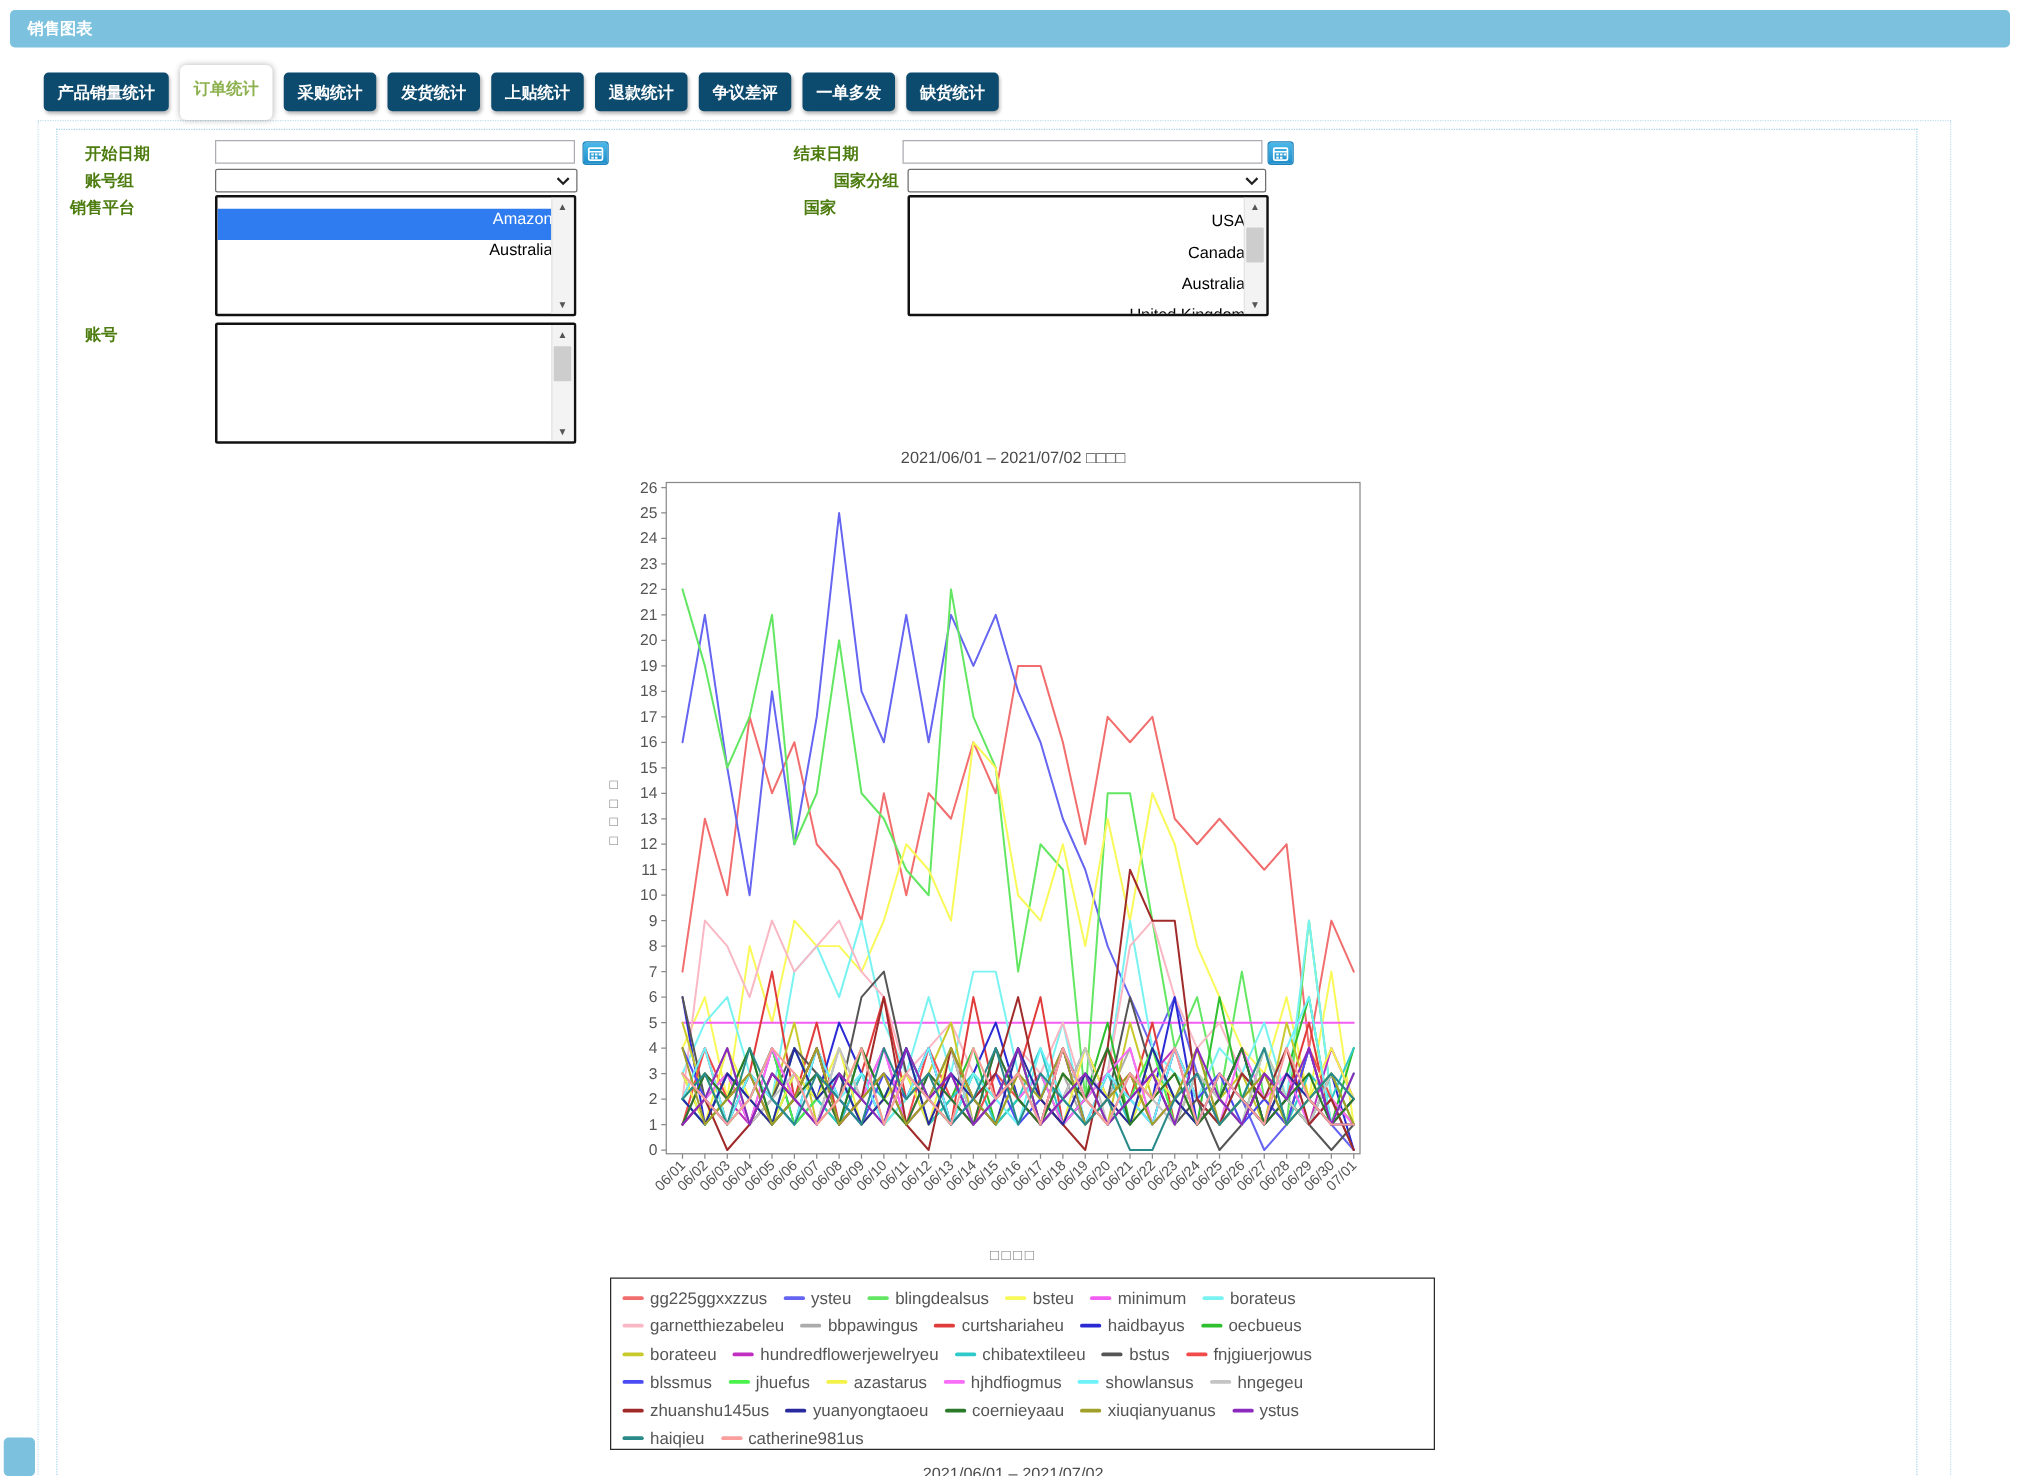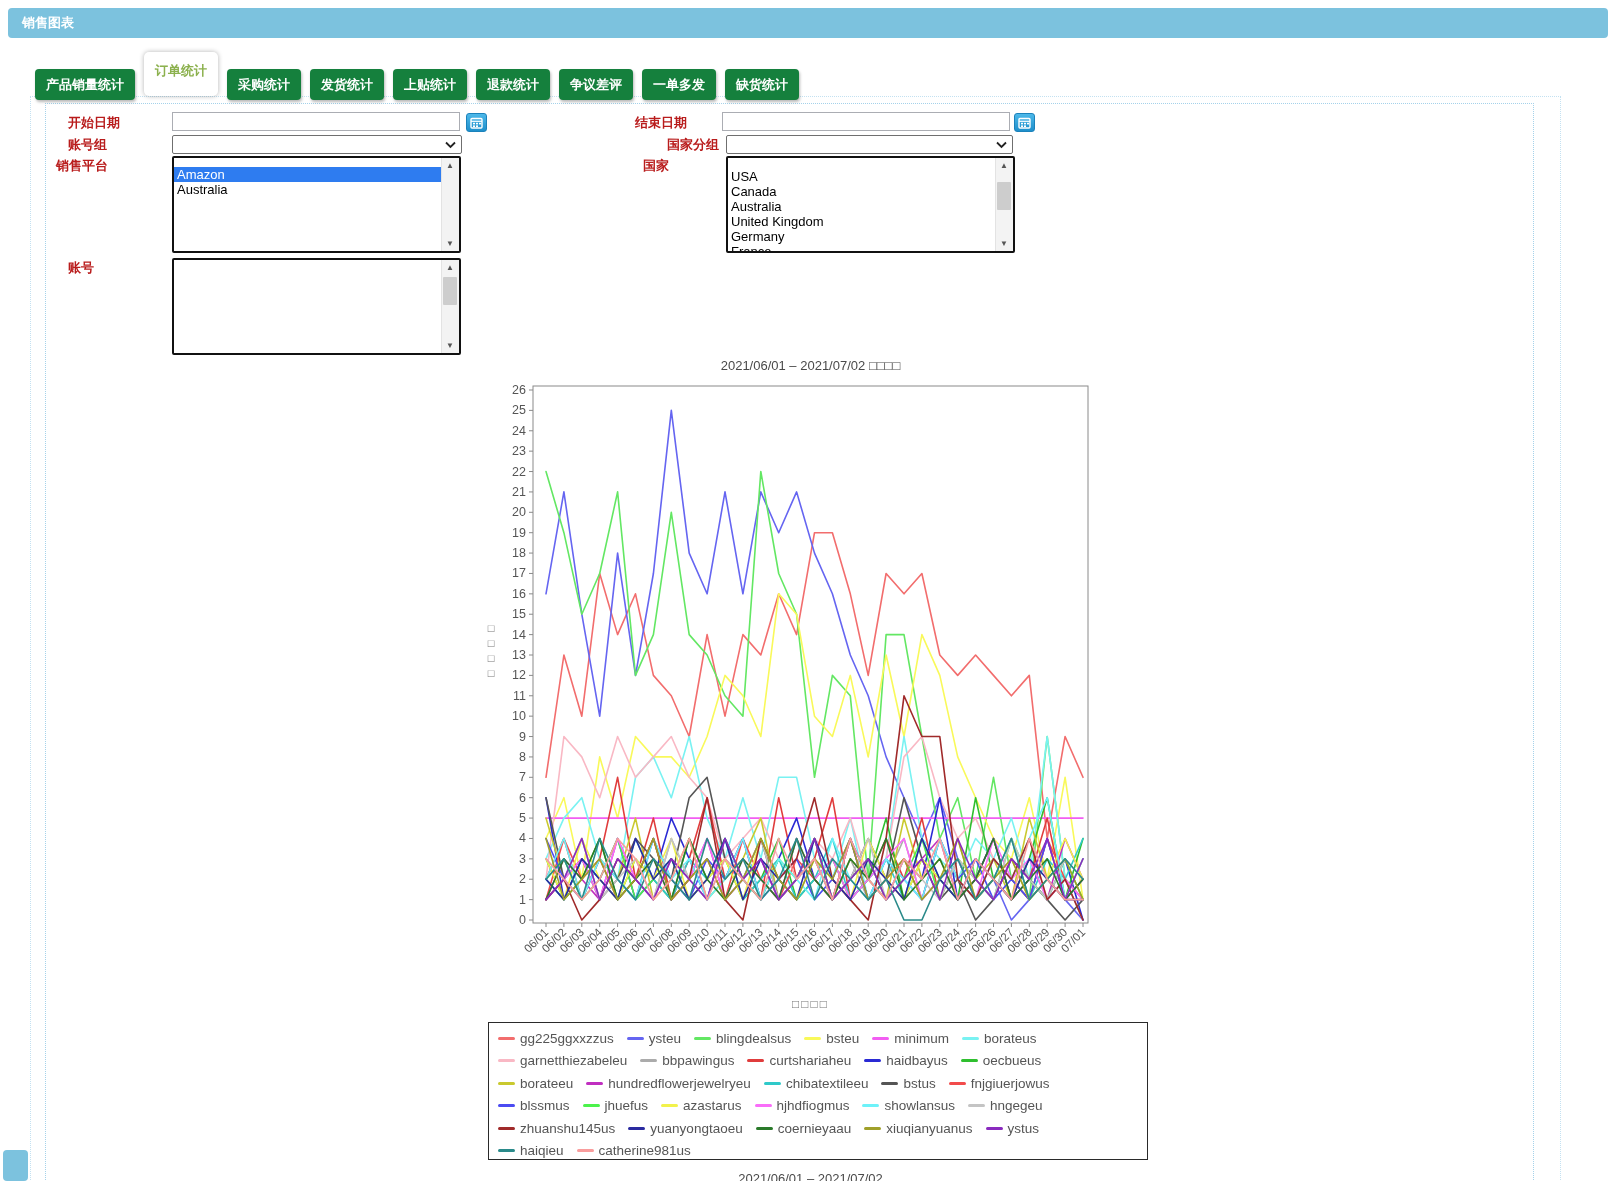--- a/index.html
+++ b/index.html
@@ -6,45 +6,45 @@
   body{
     width:1618px;height:1181px;overflow:hidden;position:relative;
     background:#fff;font-family:"Liberation Sans",sans-serif;
   }
   
   .titlebar{position:absolute;left:8px;top:8px;width:1600px;height:30px;background:#7cc2de;
     border-radius:4px;color:#fff;font-weight:bold;font-size:13px;line-height:30px;
     padding-left:14px;box-sizing:border-box;}
   
   .tabbar{position:absolute;left:35px;top:52px;height:46px;white-space:nowrap;z-index:2;}
-  .tab{display:inline-block;vertical-align:top;margin-top:17px;margin-right:9px;padding:0 11px;
-    height:31px;line-height:31px;background:#15803d;color:#fff;font-size:13px;font-weight:bold;
+  .tab{display:inline-block;vertical-align:top;margin-top:6px;margin-right:9px;padding:0 11px;
+    height:31px;line-height:31px;background:#0c4a6e;color:#fff;font-size:13px;font-weight:bold;
     border-radius:4px;box-shadow:1px 2px 3px rgba(0,0,0,0.28);cursor:pointer;}
   .tab.active{margin-top:0;height:44px;line-height:38px;background:#fff;color:#8cb14e;
     border-radius:5px;box-shadow:0 0 5px rgba(0,0,0,0.3);position:relative;z-index:3;}
   
   .outerbox{position:absolute;left:30px;top:96px;width:1529px;height:1085px;
     border:1px dotted #c3e1f1;border-bottom:none;}
   .panel{position:absolute;left:45px;top:103px;width:1487px;height:1078px;
     border:1px dotted #a5d2ea;border-bottom:none;background:#fff;}
   
-  .flabel{position:absolute;color:#b91c1c;font-weight:bold;font-size:13px;height:18px;line-height:18px;z-index:4;}
+  .flabel{position:absolute;color:#4d7c0f;font-weight:bold;font-size:13px;height:18px;line-height:18px;z-index:4;}
   .tinput{position:absolute;border:1px solid #abadb3;background:#fff;height:19px;width:288px;
     box-sizing:border-box;font-size:12px;padding:0 3px;z-index:4;font-family:"Liberation Sans",sans-serif;}
   .calbtn{position:absolute;width:21px;height:19px;background:linear-gradient(#4cb8e9,#1e8fcb);
     border:1px solid #1b82bb;border-radius:3px;box-sizing:border-box;display:flex;align-items:center;
     justify-content:center;cursor:pointer;z-index:4;}
   .dselect{position:absolute;height:19px;border:1px solid #6f6f6f;border-radius:2px;background:#fff;
     box-sizing:border-box;cursor:pointer;z-index:4;}
   .dselect .chev{position:absolute;right:5px;top:5px;}
   .sel-value{font-size:12px;line-height:17px;padding-left:4px;display:block;}
   .listbox{position:absolute;border:2px solid #111;border-radius:2px;background:#fff;
     box-sizing:border-box;overflow:hidden;z-index:4;}
   .lb-options{position:absolute;left:0;right:17px;bottom:0;}
-  .lb-opt{height:15px;line-height:15px;font-size:13px;padding-left:3px;white-space:nowrap;color:#000;cursor:default;}
+  .lb-opt{height:25px;line-height:15px;font-size:13px;padding-left:3px;white-space:nowrap;color:#000;cursor:default;text-align:right;}
   .sel-focus{background:#2e7cf0;color:#fff;}
   .sel-blur{background:#cfcfcf;}
   .lb-scroll{position:absolute;top:0;right:0;width:17px;bottom:0;background:#f3f3f3;border-left:1px solid #e3e3e3;}
   .sb-arrow{position:absolute;left:0;width:16px;height:15px;color:#555;font-size:8px;line-height:15px;text-align:center;cursor:pointer;}
   .sb-up{top:0;}.sb-down{bottom:0;}
   .sb-thumb{position:absolute;left:1px;width:14px;background:#cdcdcd;border-radius:1px;cursor:pointer;}
   
   .chart-title{position:absolute;left:533px;top:358px;width:555px;text-align:center;font-size:13px;color:#4a4a4a;z-index:4;}
   .ylabel{position:absolute;left:485px;top:622px;font-size:11px;color:#777;writing-mode:vertical-rl;letter-spacing:3px;z-index:4;}
   .xlabel{position:absolute;left:533px;top:997px;width:555px;text-align:center;font-size:12px;color:#777;letter-spacing:2px;z-index:4;}

